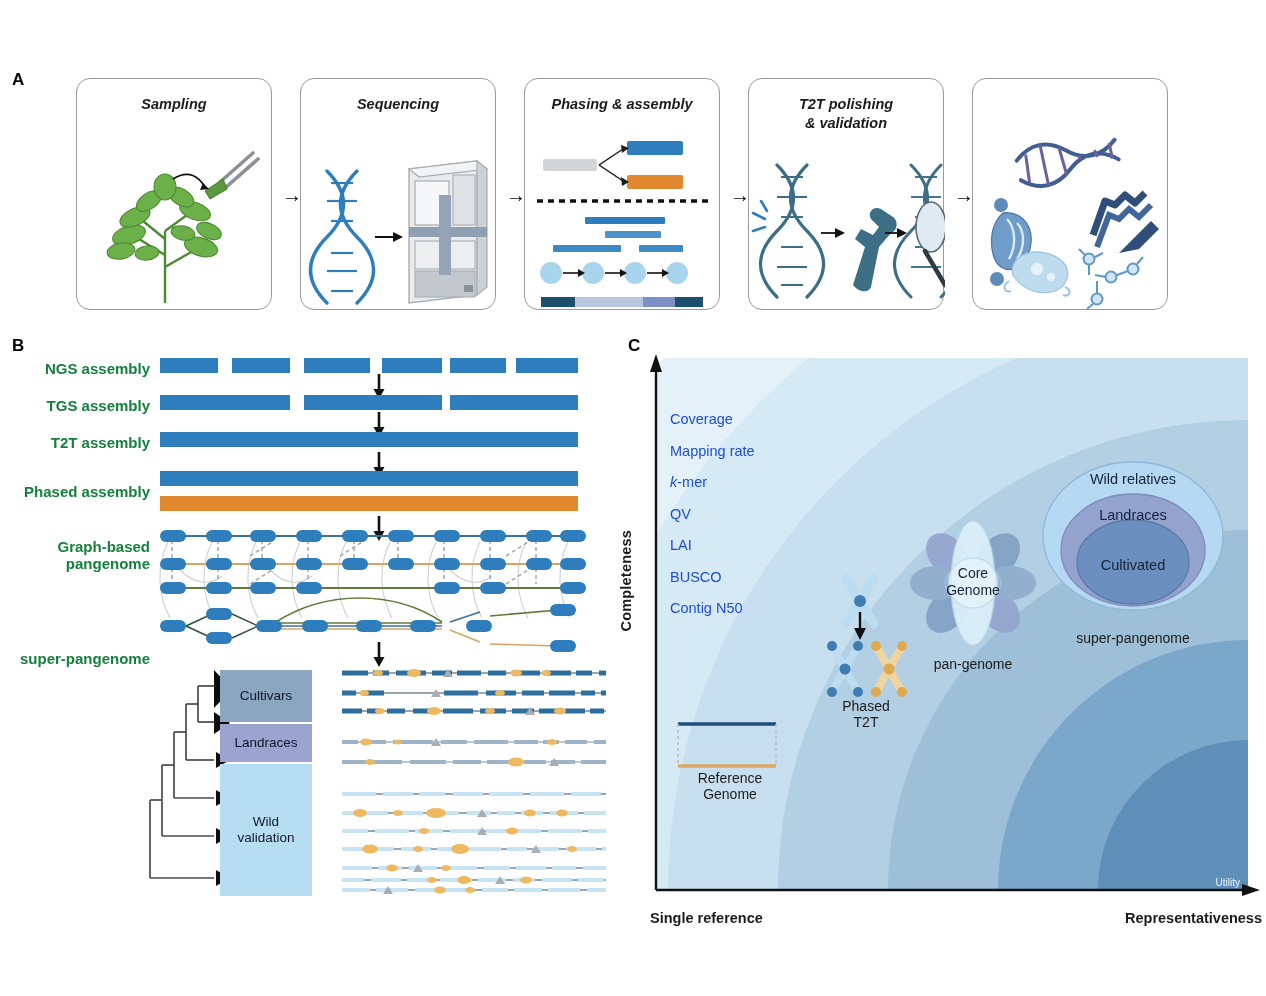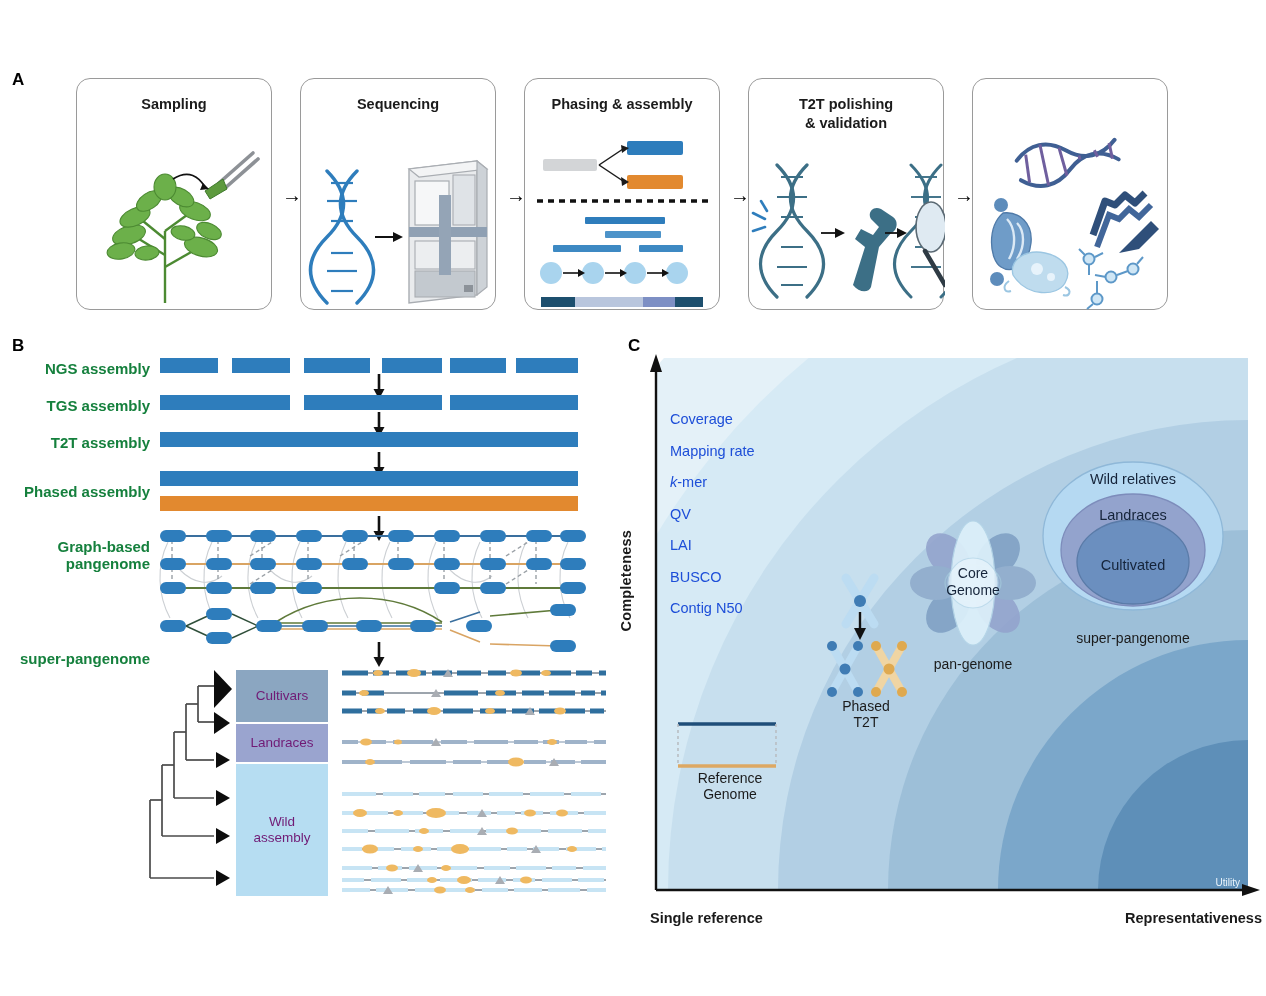--- a/index.html
+++ b/index.html
@@ -1,33 +1,33 @@
 <!DOCTYPE html>
 <html><head>
 <meta charset="utf-8">
 <style>
   html,body{margin:0;padding:0;background:#ffffff;}
   body{width:1266px;height:996px;position:relative;font-family:"Liberation Sans",sans-serif;color:#1a1a1a;overflow:hidden;}
   .fig{position:absolute;inset:0;}
   .panel-letter{position:absolute;font-weight:bold;font-size:17px;color:#000;}
 
   
-  #panelA{position:absolute;left:0;top:60px;width:1256px;height:270px;}
+  #panelA{position:absolute;left:0;top:60px;width:1256px;height:270px;font-style:italic;}
   .stage-box{position:absolute;top:18px;width:196px;height:232px;border:1.5px solid #9a9a9a;border-radius:14px;background:#fff;box-sizing:border-box;}
   .stage-title{position:absolute;left:0;right:0;top:16px;text-align:center;font-weight:bold;font-size:14.5px;line-height:1.3;color:#1b1b1b;}
   .stage-art{position:absolute;left:0;right:0;top:56px;bottom:10px;}
   .flow-arrow{position:absolute;top:125px;font-size:20px;color:#000;line-height:1;}
 
   
   #panelB{position:absolute;left:0;top:330px;width:630px;height:600px;}
   .b-label{position:absolute;font-weight:bold;font-size:15px;text-align:right;width:140px;left:10px;color:#15803d;line-height:1.15;}
   .bar{position:absolute;height:15px;background:#2e7dbc;}
   .bar.orange{background:#e2892f;}
   .v-arrow{position:absolute;width:14px;height:26px;}
-  .grp-box{position:absolute;left:236px;width:92px;box-sizing:border-box;display:flex;align-items:center;justify-content:center;text-align:center;font-size:13.5px;color:#701a75;line-height:1.15;}
+  .grp-box{position:absolute;left:220px;width:92px;box-sizing:border-box;display:flex;align-items:center;justify-content:center;text-align:center;font-size:13.5px;color:#0f172a;line-height:1.15;}
 
   
   #panelC{position:absolute;left:620px;top:330px;width:646px;height:600px;}
   .c-metrics{position:absolute;left:50px;top:82px;}
   .c-metric{font-size:14.5px;color:#1d4ed8;margin-bottom:17px;line-height:1;}
   .c-metric i{font-style:italic;}
   .axis-y-label{position:absolute;left:-2px;top:200px;writing-mode:vertical-rl;transform:rotate(180deg);font-weight:bold;font-size:14.5px;letter-spacing:.2px;}
   .axis-x-label{position:absolute;bottom:4px;font-weight:bold;font-size:14.5px;}
   .c-cap{position:absolute;text-align:center;font-size:14px;color:#1b1b1b;line-height:1.15;}
   .utility-lab{position:absolute;right:26px;bottom:42px;font-size:10px;color:#eaf4fb;}
@@ -476,21 +476,21 @@
 
     <div class="grp-box" style="top:340px;height:52px;background:#8ba6c1;">
       <span>Cultivars</span>
     </div>
     <div class="grp-box" style="top:394px;height:38px;background:#9aa4cf;">
       <span>Landraces</span>
     </div>
     <div class="grp-box" style="top:434px;height:132px;background:#b6ddf2;">
       <span>
         <span>Wild</span><br>
-        <span>assembly</span>
+        <span>validation</span>
       </span>
     </div>
 
     <div style="position:absolute;left:340px;top:336px;">
       <svg viewBox="0 0 270 230" width="270" height="230">
         <g stroke-linecap="butt">
 
           <g>
             <line x1="2" y1="7" x2="266" y2="7" stroke="#3b4a5a" stroke-width="1"></line>
             <line x1="2" y1="7" x2="266" y2="7" stroke="#2f6f9e" stroke-width="5" stroke-dasharray="26 5 16 7 30 6 20 5 24 7 18 6 28 5"></line>

